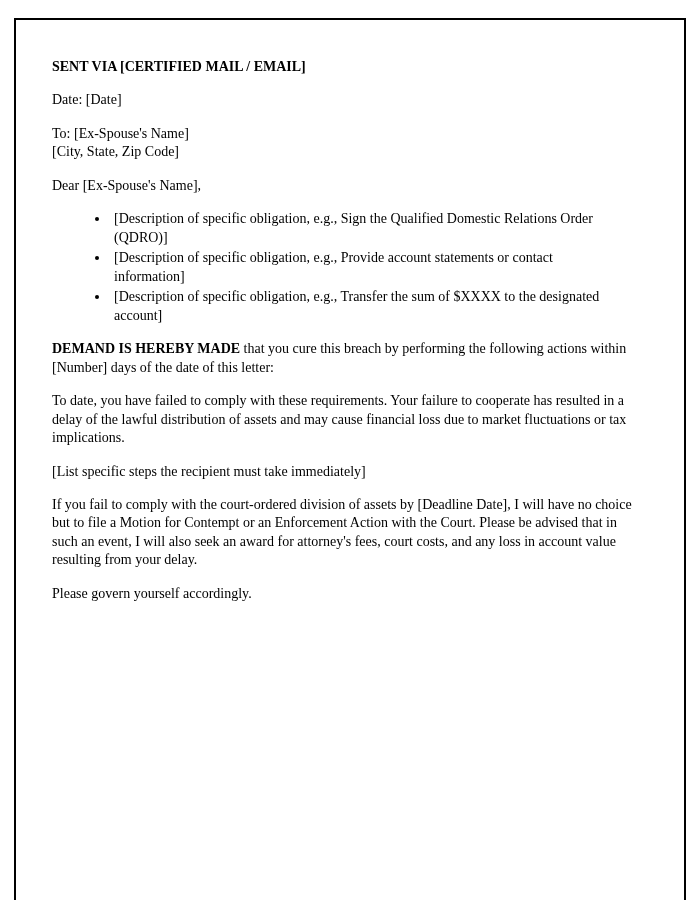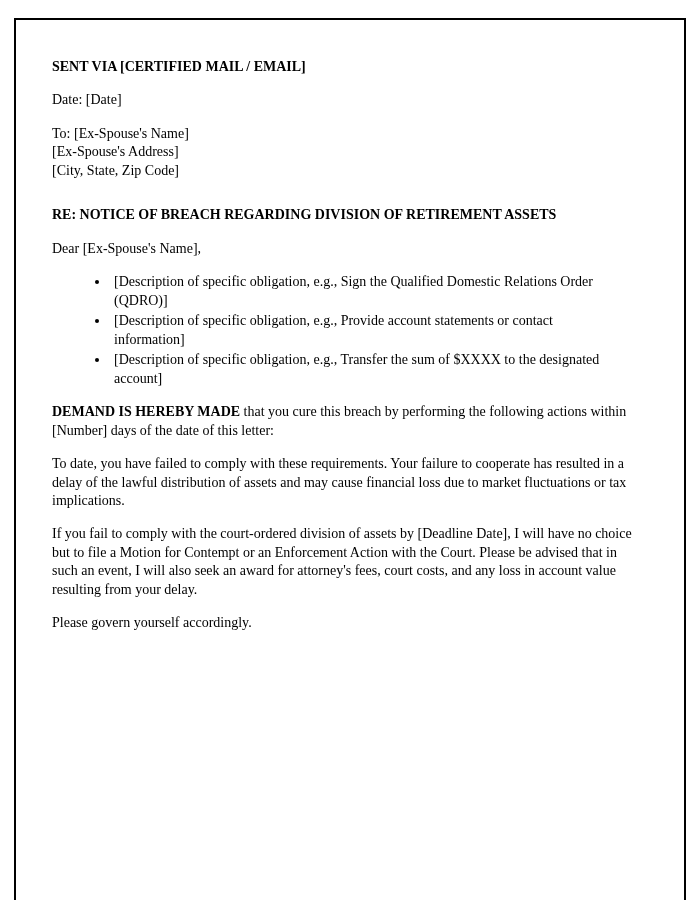--- a/index.html
+++ b/index.html
@@ -21,21 +21,21 @@
   }
   .letter-body {
     padding: 38px 52px 40px 36px;
     font-size: 14px;
     line-height: 1.32;
     color: #000000;
   }
   .para { margin-bottom: 15px; }
   .tight { margin-bottom: 0; }
   .bold { font-weight: bold; }
-  .addr-block { margin-bottom: 26px; }
+  .addr-block { margin-bottom: 15px; }
   ul.obligations {
     margin: 0 12px 15px 0;
     padding-left: 58px;
   }
   ul.obligations li {
     margin-bottom: 2px;
     padding-left: 4px;
   }
 </style>
 </head>
@@ -43,40 +43,39 @@
 
 <div class="page-frame">
   <div class="letter-body">
 
     <p class="para bold">SENT VIA [CERTIFIED MAIL / EMAIL]</p>
 
     <p class="para">Date: [Date]</p>
 
     <div class="addr-block">
       <p class="tight">To: [Ex-Spouse's Name]</p>
-      <p class="tight">[Ex-Spouse's Address]</p>
       <p class="tight">[City, State, Zip Code]</p>
     </div>
 
-    <p class="para bold">RE: NOTICE OF BREACH REGARDING DIVISION OF RETIREMENT ASSETS</p>
 
     <p class="para">Dear [Ex-Spouse's Name],</p>
 
 
 
     <ul class="obligations">
       <li>[Description of specific obligation, e.g., Sign the Qualified Domestic Relations Order (QDRO)]</li>
       <li>[Description of specific obligation, e.g., Provide account statements or contact information]</li>
       <li>[Description of specific obligation, e.g., Transfer the sum of $XXXX to the designated account]</li>
     </ul>
 
     <p class="para"><span class="bold">DEMAND IS HEREBY MADE</span><span> that you cure this breach by performing the following actions within [Number] days of the date of this letter:</span></p>
 
     <p class="para">To date, you have failed to comply with these requirements. Your failure to cooperate has resulted in a delay of the lawful distribution of assets and may cause financial loss due to market fluctuations or tax implications.</p>
 
+    <p class="para">[List specific steps the recipient must take immediately]</p>
 
     <p class="para">If you fail to comply with the court-ordered division of assets by [Deadline Date], I will have no choice but to file a Motion for Contempt or an Enforcement Action with the Court. Please be advised that in such an event, I will also seek an award for attorney's fees, court costs, and any loss in account value resulting from your delay.</p>
 
     <p class="para">Please govern yourself accordingly.</p>
 
 
   </div>
 </div>
 
 </body></html>

